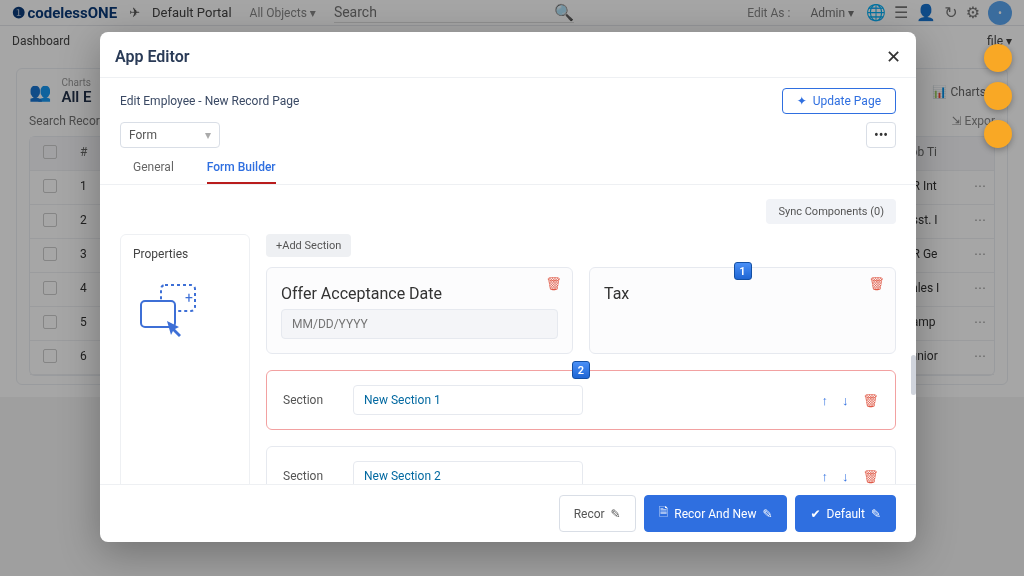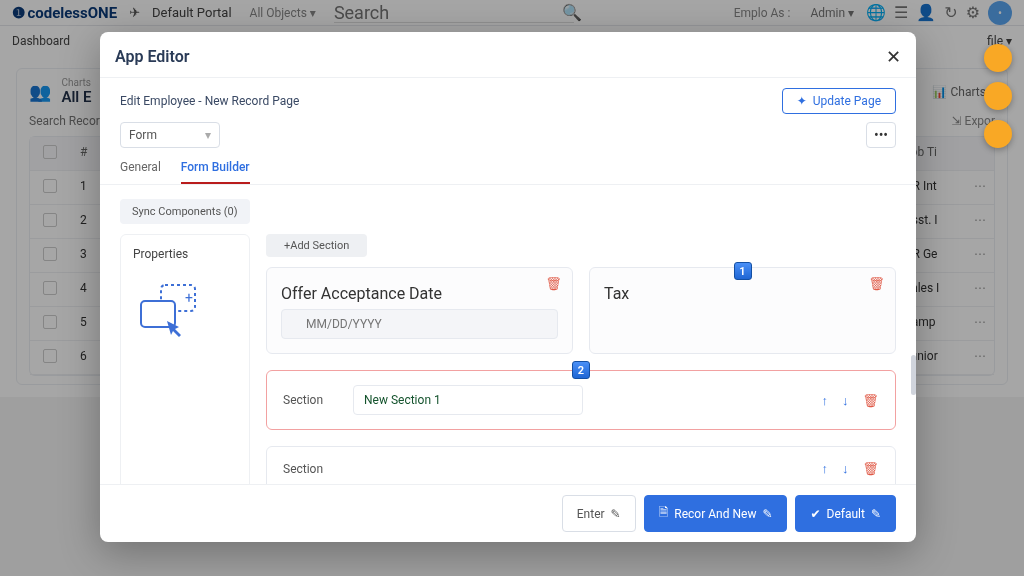--- a/index.html
+++ b/index.html
@@ -5,21 +5,21 @@
   * { box-sizing: border-box; margin: 0; padding: 0; font-family: -apple-system, BlinkMacSystemFont, "Segoe UI", Roboto, sans-serif; }
   body { width: 1024px; height: 576px; overflow: hidden; position: relative; background: #f5f5f5; }
   .dim-overlay { position: absolute; inset:0; background: rgba(0,0,0,0.35); z-index: 5; pointer-events:none;}
   .bg-wrap { position: absolute; inset:0; filter: brightness(1); }
   
   .bg-top { height: 26px; background:#fff; border-bottom:1px solid #e5e7eb; display:flex; align-items:center; padding:0 12px; gap:12px;}
   .logo { font-weight:700; color:#0b3b7a; font-size:15px; display:flex; align-items:center; gap:2px;}
   .bg-top .plane { color:#555; font-size:13px;}
   .bg-top .portal-label { color:#444; font-size:13px; }
   .bg-top .allobj { color:#888; font-size:12px; margin-left:6px;}
-  .bg-search { flex:0 0 220px; height:18px; border:0; background:transparent; font-size:18px; color:#7f1d1d;}
+  .bg-search { flex:0 0 220px; height:18px; border:0; background:transparent; font-size:14px; color:#7f1d1d;}
   .bg-search-wrap { flex:1; display:flex; align-items:center; border-bottom:1px solid #ddd; margin-left:6px; margin-right:10px; max-width:240px;}
   .bg-top .spacer { flex:1;}
   .bg-top .viewas { color:#888; font-size:12px;}
   .bg-top .admin { color:#777; font-size:12px; margin-left:8px;}
   .bg-top .icons { display:flex; gap:8px; align-items:center; color:#777;}
   .bg-top .avatar { width:24px; height:24px; border-radius:50%; background:#5aa6f2; color:#fff; display:flex; align-items:center; justify-content:center; font-size:12px;}
   
   .bg-second { background:#fff; height:30px; display:flex; align-items:center; padding:0 12px; gap:20px; font-size:12px; color:#444;}
   .bg-content { padding:12px 16px; background:#fff;}
   .bg-card { background:#fff; border:1px solid #eceff3; border-radius:6px; padding:8px 12px;}
@@ -43,40 +43,40 @@
   .modal { position:absolute; left:100px; top:32px; width:816px; height:510px; background:#fff; border-radius:8px; z-index:10; box-shadow:0 10px 40px rgba(0,0,0,.3); display:flex; flex-direction:column; overflow:hidden;}
   .m-head { display:flex; align-items:center; justify-content:space-between; padding:14px 15px 10px; font-size:16px; font-weight:600; color:#2a3b57; border-bottom:1px solid #eef0f3;}
   .m-close { font-size:18px; color:#333; cursor:pointer; background:none; border:none;}
   .m-sub { display:flex; align-items:center; justify-content:space-between; padding:10px 20px 0;}
   .m-bread { font-size:12px; color:#3a4964;}
   .m-update-btn { border:1px solid #2f6fe0; color:#2f6fe0; background:#fff; padding:5px 14px; font-size:12px; border-radius:4px; display:flex; align-items:center; gap:6px; cursor:pointer;}
   .m-row2 { display:flex; align-items:center; padding:8px 20px 0; gap:16px;}
   .m-select { width:100px; border:1px solid #d9dee6; border-radius:4px; padding:5px 8px; font-size:12px; color:#555; display:flex; justify-content:space-between; align-items:center;}
   .m-more { margin-left:auto; width:30px; height:26px; border:1px solid #d9dee6; border-radius:4px; display:flex; align-items:center; justify-content:center; font-size:14px; color:#333; cursor:pointer;}
   .m-tabs { display:flex; gap:20px; padding:12px 20px 0; font-size:12px; color:#666; border-bottom:1px solid #eef0f3;}
-  .m-tab { padding-bottom:8px; cursor:pointer;}
+  .m-tab { padding-bottom:8px; cursor:pointer;margin-left:13px;}
   .m-tab.active { color:#2f6fe0; border-bottom:2px solid #b91c1c; font-weight:500;}
   .m-body { flex:1; overflow:auto; padding:14px 20px 0; position:relative;}
-  .m-sync { display:flex; justify-content:flex-start; }
+  .m-sync { display:flex; justify-content:flex-end; }
   .m-sync-btn { background:#f1f3f7; border:0; border-radius:4px; padding:6px 12px; font-size:11px; color:#555; cursor:pointer;}
   .m-cols { display:flex; gap:16px; margin-top:10px;}
   .m-left { width:130px; border:1px solid #eef0f3; border-radius:6px; padding:12px; font-size:12px; color:#444;}
   .m-left svg { margin-top:20px;}
   .m-right { flex:1;}
-  .m-addsec { background:#eef0f3; border:0; border-radius:4px; padding:5px 18px; font-size:11px; color:#555; cursor:pointer;}
+  .m-addsec { background:#eef0f3; border:0; border-radius:4px; padding:5px 10px; font-size:11px; color:#555; cursor:pointer;}
   .m-fields { display:flex; gap:16px; margin-top:10px;}
   .m-field-card { flex:1; border:1px solid #e6e9ef; border-radius:6px; padding:10px 14px 14px; background:#fcfcfd; position:relative;}
   .m-field-del { position:absolute; top:8px; right:10px; color:#e05a47; font-size:13px; background:none; border:none; cursor:pointer;}
   .m-field-label { font-size:16px; color:#333; margin-bottom:6px; margin-top:6px;}
-  .m-field-input { width:100%; border:1px solid #e6e9ef; background:#f4f5f8; border-radius:4px; padding:7px 24px; font-size:12px; color:#999;}
+  .m-field-input { width:100%; border:1px solid #e6e9ef; background:#f4f5f8; border-radius:4px; padding:7px 10px; font-size:12px; color:#999;}
   .m-marker { position:absolute; top:-6px; left:50%; transform:translateX(-50%); width:18px; height:18px; border-radius:3px; background:linear-gradient(#4a90f7,#1f66d4); color:#fff; font-size:11px; display:flex; align-items:center; justify-content:center; border:1px solid #134fa3; font-weight:600;}
   .m-section { border:1px solid #e6e9ef; border-radius:6px; padding:14px 16px; margin-top:16px; display:flex; align-items:center; gap:20px; position:relative;}
   .m-section.highlight { border-color:#f2a1a1;}
   .m-section-label { font-size:12px; color:#555; width:50px;}
-  .m-section-input { width:230px; border:1px solid #e6e9ef; border-radius:4px; padding:7px 10px; font-size:12px; color:#14532d;}
+  .m-section-input { width:230px; border:1px solid #e6e9ef; border-radius:4px; padding:7px 10px; font-size:12px; color:#0369a1;}
   .m-section-actions { margin-left:auto; display:flex; gap:14px; align-items:center;}
   .m-act-icon { color:#2f6fe0; font-size:13px; cursor:pointer; background:none; border:none;}
   .m-act-del { color:#e05a47;}
   .m-marker2 { position:absolute; top:-10px; left:50%; transform:translateX(-50%); width:18px; height:18px; border-radius:3px; background:linear-gradient(#4a90f7,#1f66d4); color:#fff; font-size:11px; display:flex; align-items:center; justify-content:center; border:1px solid #134fa3; font-weight:600;}
   .m-footer { border-top:1px solid #eef0f3; padding:10px 20px; display:flex; justify-content:flex-end; gap:8px;}
   .m-btn { font-size:12px; padding:7px 14px; border-radius:4px; border:1px solid #d9dee6; background:#fff; color:#555; display:flex; align-items:center; gap:6px; cursor:pointer;}
   .m-btn.primary { background:#2f6fe0; border-color:#2f6fe0; color:#fff;}
   .m-scroll-ind { position:absolute; right:0; top:170px; width:5px; height:40px; background:#d0d4dc; border-radius:3px;}
   .chip { width:14px; height:14px; border:1px solid #ccc; display:inline-block; border-radius:2px;}
 </style>
@@ -87,21 +87,21 @@
   <div class="bg-top">
     <span class="logo">❶<span>codelessONE</span></span>
     <span class="plane">✈</span>
     <span class="portal-label">Default Portal</span>
     <span class="allobj"><span>All Objects</span> ▾</span>
     <div class="bg-search-wrap">
         <input class="bg-search" placeholder="Search" style="">
         <span style="color:#bbb;">🔍</span>
       </div>
     <span class="spacer"></span>
-    <span class="viewas">Emplo As :</span>
+    <span class="viewas">Edit As :</span>
     <span class="admin"><span>Admin</span> ▾</span>
     <div class="icons">
       <span>🌐</span>
       <span>☰</span>
       <span>👤</span>
       <span>↻</span>
       <span>⚙</span>
       <span class="avatar">•</span>
     </div>
   </div>
@@ -242,33 +242,34 @@
           <div class="m-section-label">Section</div>
           <input class="m-section-input" value="New Section 1" style="">
           <div class="m-section-actions">
             <button class="m-act-icon">↑</button>
             <button class="m-act-icon">↓</button>
             <button class="m-act-icon m-act-del">🗑</button>
           </div>
         </div>
         <div class="m-section">
           <div class="m-section-label">Section</div>
+          <input class="m-section-input" value="New Section 2" style="">
           <div class="m-section-actions">
             <button class="m-act-icon">↑</button>
             <button class="m-act-icon">↓</button>
             <button class="m-act-icon m-act-del">🗑</button>
           </div>
         </div>
       </div>
     </div>
     <div class="m-scroll-ind"></div>
   </div>
   <div class="m-footer">
     <button class="m-btn">
-        <span>Enter</span> 
+        <span>Recor</span> 
         <span>✎</span>
       </button>
     <button class="m-btn primary">
         <span>🗎</span> 
         <span>Recor And New</span> 
         <span>✎</span>
       </button>
     <button class="m-btn primary">
         <span>✔</span> 
         <span>Default</span> 

